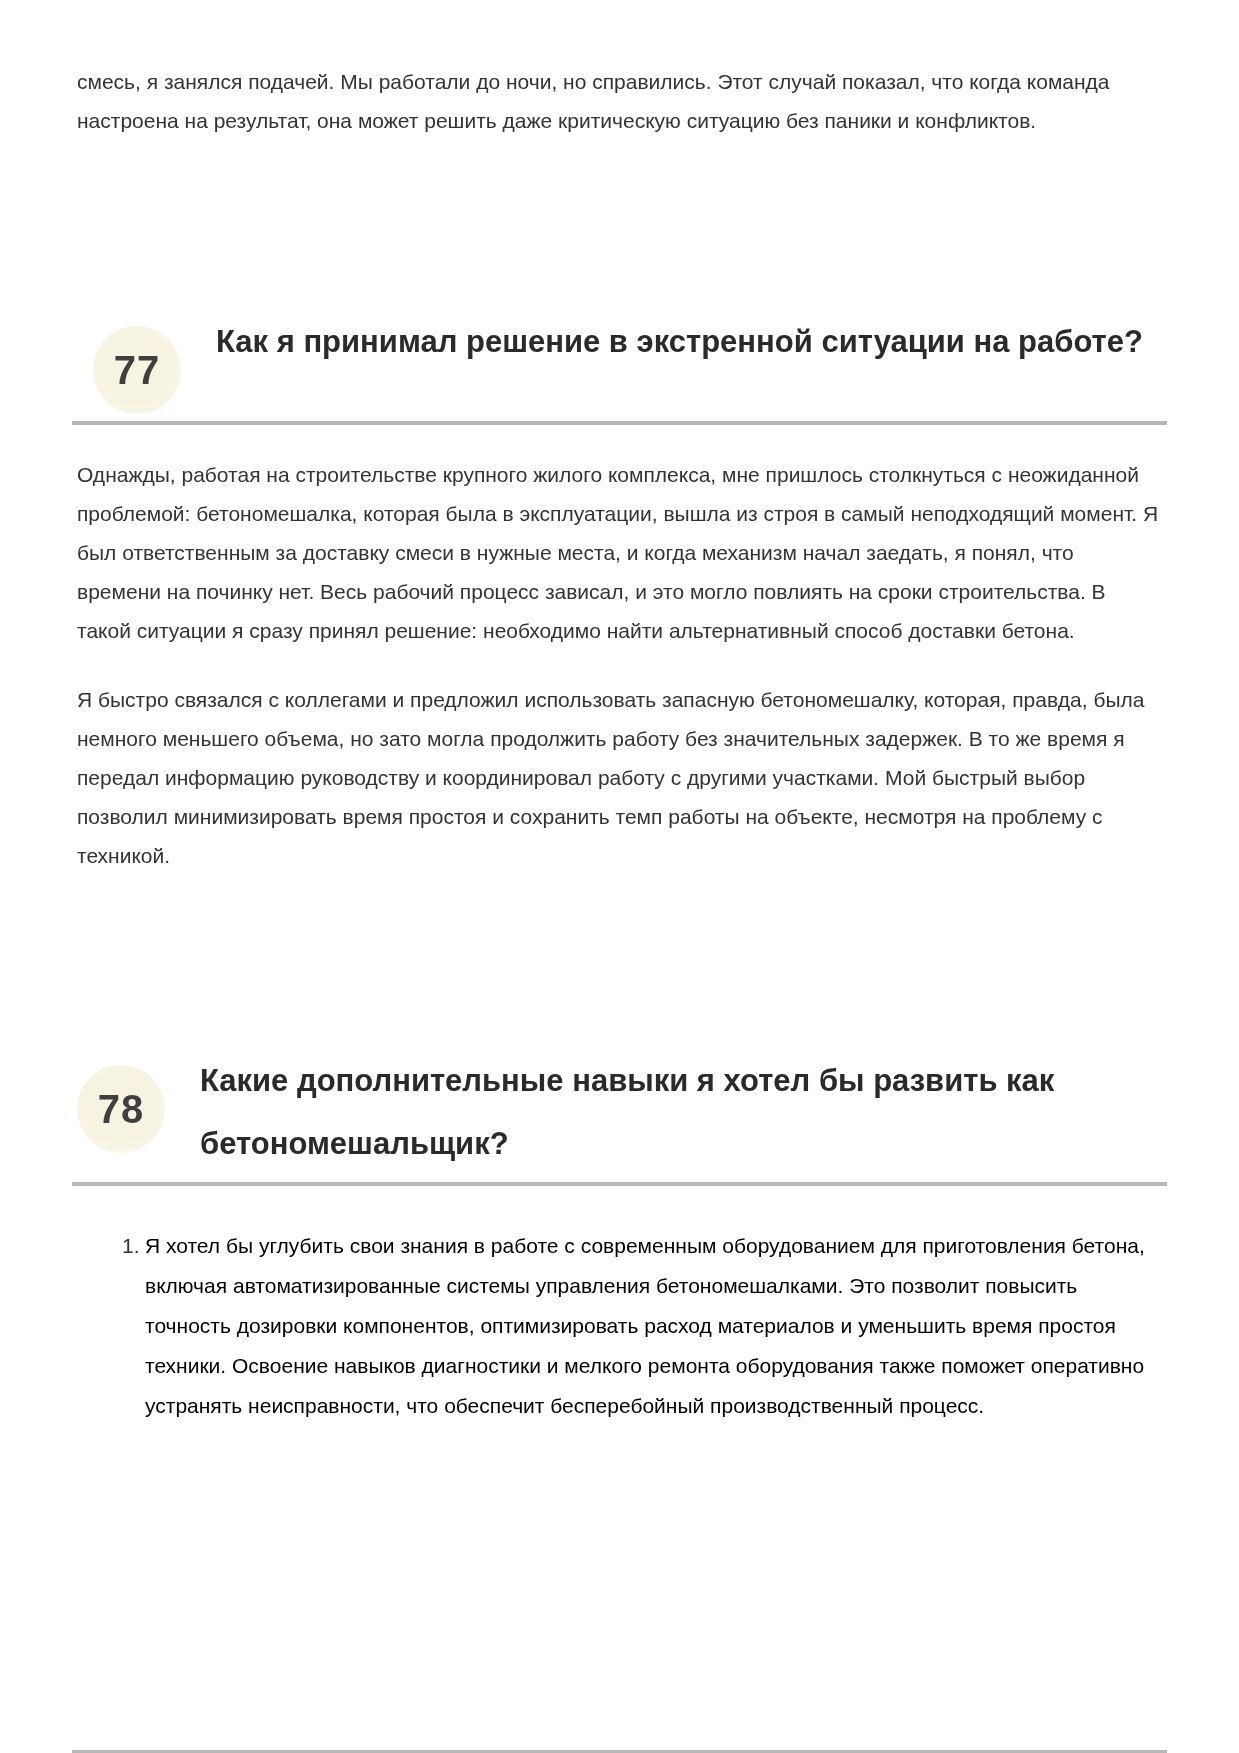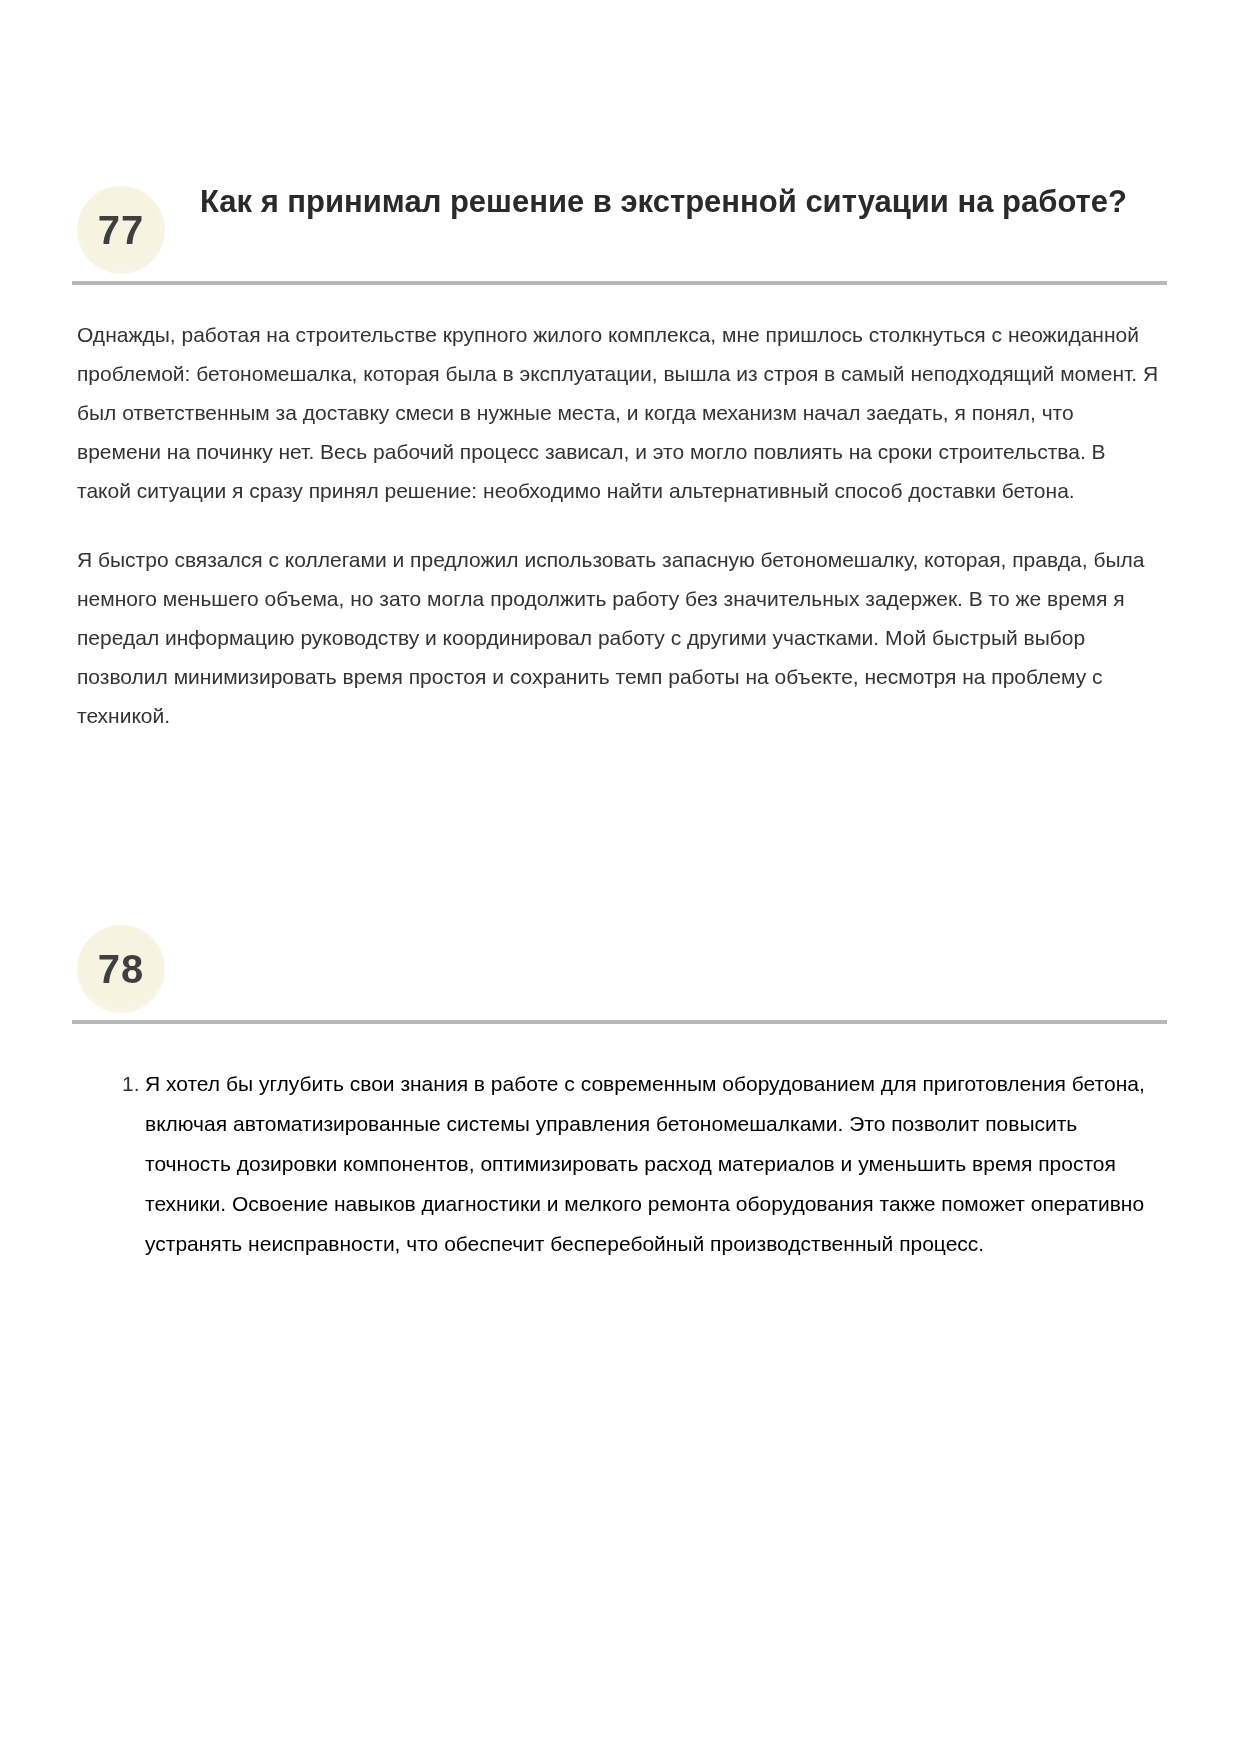--- a/index.html
+++ b/index.html
@@ -23,21 +23,21 @@
     margin: 0;
     padding-top: 62px;
     font-size: 21px;
     line-height: 39px;
     color: #333333;
   }
   .qa-header {
     display: flex;
     align-items: flex-start;
   }
-  .qa-header.first { margin-top: 170px; }
+  .qa-header.first { margin-top: 170px; justify-content: center; }
   .qa-header.second { margin-top: 174px; }
   .q-badge {
     flex: none;
     width: 88px;
     height: 88px;
     margin-top: 16px;
     border-radius: 50%;
     background: radial-gradient(circle at 50% 45%, #f7f3e1 55%, #f9f6e9 80%, #fefcf3 100%);
     display: flex;
     align-items: center;
@@ -96,40 +96,42 @@
     bottom: 0;
     height: 3px;
     background: #b7b7b7;
   }
 </style>
 </head>
 <body>
 
 <div class="page">
 
+  <p class="intro">смесь, я занялся подачей. Мы работали до ночи, но справились. Этот случай показал, что когда команда настроена на результат, она может решить даже критическую ситуацию без паники и конфликтов.</p>
 
   <section>
     <div class="qa-header first">
       <div class="q-badge">
         <span class="q-badge-num">77</span>
       </div>
       <h2 class="q-title">Как я принимал решение в экстренной ситуации на работе?</h2>
     </div>
     <div class="rule"></div>
     <div class="answer">
       <p>Однажды, работая на строительстве крупного жилого комплекса, мне пришлось столкнуться с неожиданной проблемой: бетономешалка, которая была в эксплуатации, вышла из строя в самый неподходящий момент. Я был ответственным за доставку смеси в нужные места, и когда механизм начал заедать, я понял, что времени на починку нет. Весь рабочий процесс зависал, и это могло повлиять на сроки строительства. В такой ситуации я сразу принял решение: необходимо найти альтернативный способ доставки бетона.</p>
       <p>Я быстро связался с коллегами и предложил использовать запасную бетономешалку, которая, правда, была немного меньшего объема, но зато могла продолжить работу без значительных задержек. В то же время я передал информацию руководству и координировал работу с другими участками. Мой быстрый выбор позволил минимизировать время простоя и сохранить темп работы на объекте, несмотря на проблему с техникой.</p>
     </div>
   </section>
 
   <section>
     <div class="qa-header second">
       <div class="q-badge">
         <span class="q-badge-num">78</span>
       </div>
+      <h2 class="q-title">Какие дополнительные навыки я хотел бы развить как бетономешальщик?</h2>
     </div>
     <div class="rule"></div>
     <div class="olist">
       <div class="list-item">
         <span class="list-marker">1.</span>
         <div class="list-body">Я хотел бы углубить свои знания в работе с современным оборудованием для приготовления бетона, включая автоматизированные системы управления бетономешалками. Это позволит повысить точность дозировки компонентов, оптимизировать расход материалов и уменьшить время простоя техники. Освоение навыков диагностики и мелкого ремонта оборудования также поможет оперативно устранять неисправности, что обеспечит бесперебойный производственный процесс.</div>
       </div>
     </div>
   </section>
 

